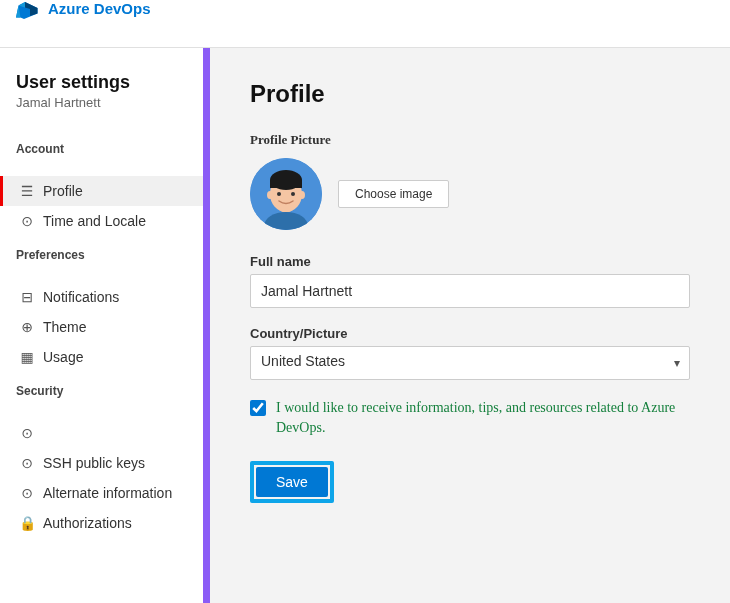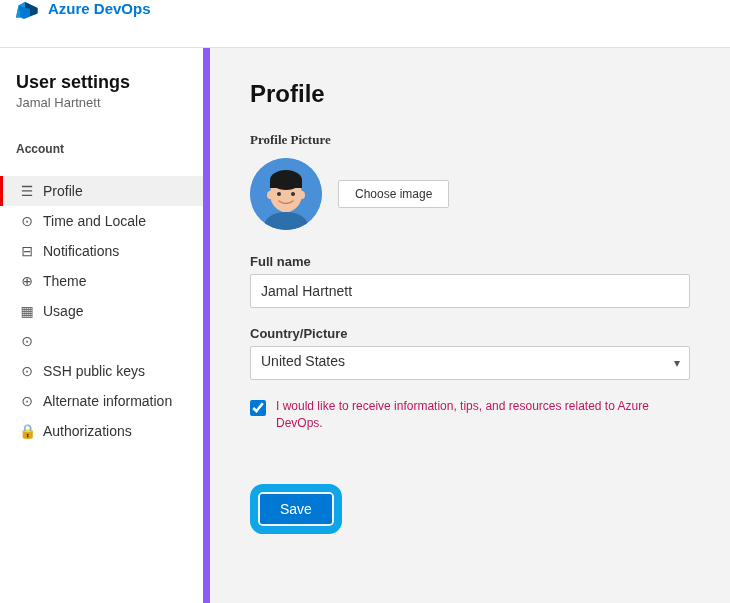--- a/index.html
+++ b/index.html
@@ -194,30 +194,30 @@
     }
     .checkbox-input {
       margin-top: 2px;
       width: 16px;
       height: 16px;
       accent-color: #0078d4;
       cursor: pointer;
       flex-shrink: 0;
     }
     .checkbox-label {
-      font-size: 12px;
-      color: #be185d;
+      font-size: 14px;
+      color: #15803d;
       line-height: 1.4;
+      font-family: Liberation Serif, serif;
     }
     .save-btn-wrapper {
-      border: 8px solid #0ea5e9;
+      border: 4px solid #0ea5e9;
       display: inline-block;
       padding: 2px;
-      border-radius: 13px;
-      margin-top: 28px;
+      border-radius: 2px;
     }
     .save-btn {
       background: #0078d4;
       color: #fff;
       border: none;
       padding: 7px 20px;
       font-size: 14px;
       cursor: pointer;
       border-radius: 2px;
       font-weight: 500;
@@ -252,33 +252,35 @@
     <div class="sidebar-section-label">Account</div>
     <div class="sidebar-item active">
       <span class="item-icon">☰</span>
       <span>Profile</span>
     </div>
     <div class="sidebar-item">
       <span class="item-icon">⊙</span>
       <span>Time and Locale</span>
     </div>
 
+    <div class="sidebar-section-label">Preferences</div>
     <div class="sidebar-item">
       <span class="item-icon">⊟</span>
       <span>Notifications</span>
     </div>
     <div class="sidebar-item">
       <span class="item-icon">⊕</span>
       <span>Theme</span>
     </div>
     <div class="sidebar-item">
       <span class="item-icon">▦</span>
       <span>Usage</span>
     </div>
 
+    <div class="sidebar-section-label">Security</div>
     <div class="sidebar-item">
       <span class="item-icon">⊙</span>
     </div>
     <div class="sidebar-item">
       <span class="item-icon">⊙</span>
       <span>SSH public keys</span>
     </div>
     <div class="sidebar-item">
       <span class="item-icon">⊙</span>
       <span>Alternate information</span>

